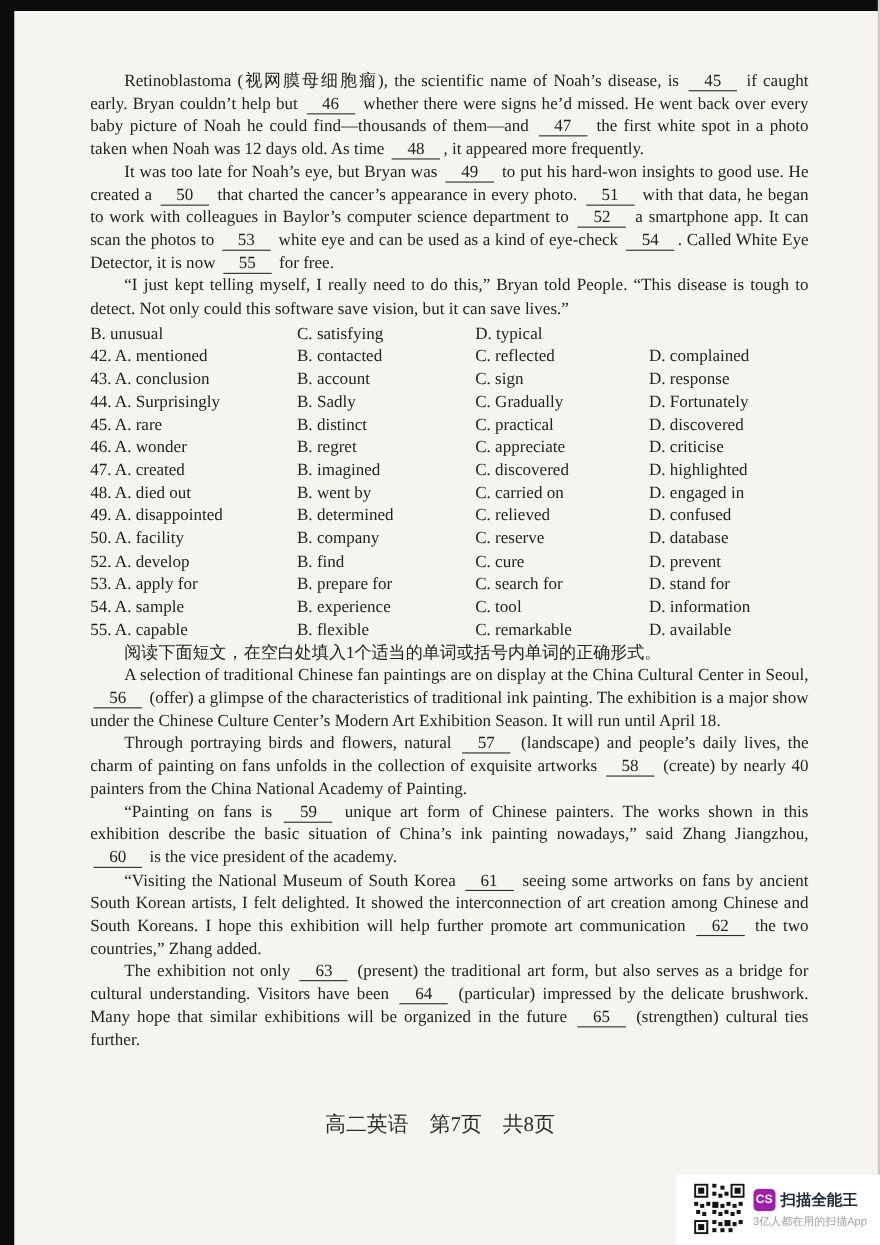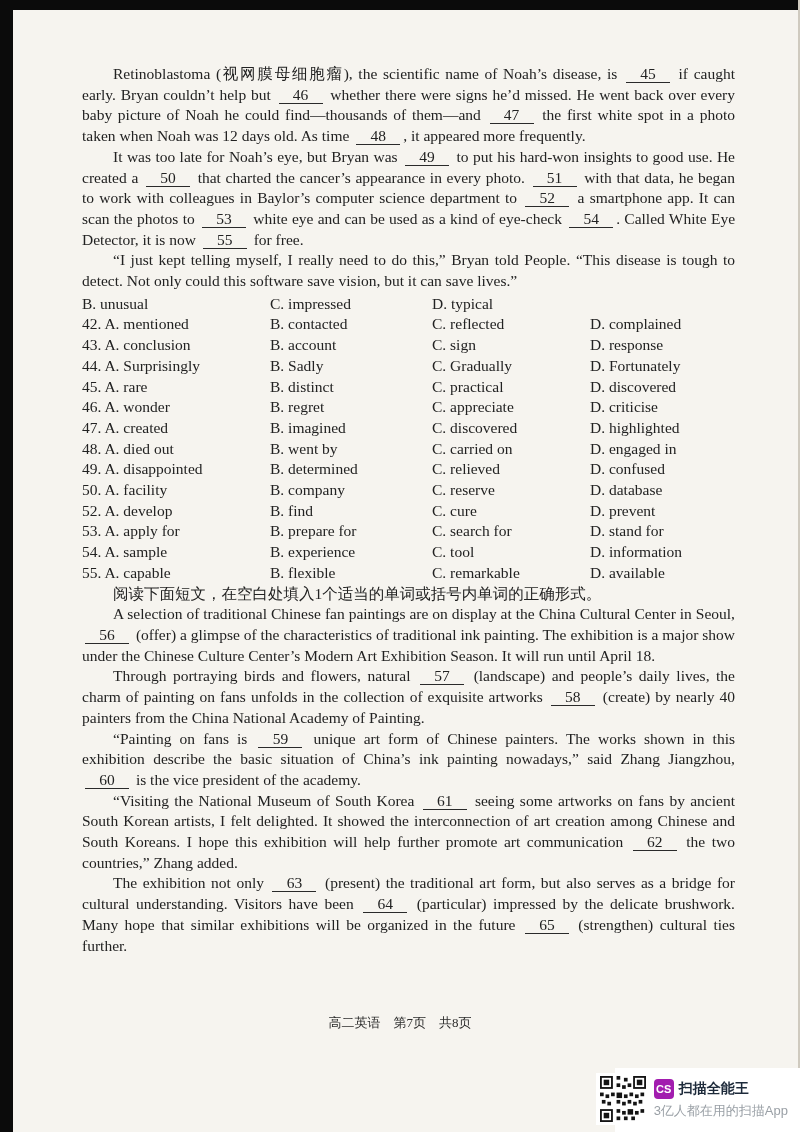--- a/index.html
+++ b/index.html
@@ -35,21 +35,21 @@
     line-height:1.1;
   }
   .options { margin-top:2px; }
   .opt-row { display:grid; grid-template-columns:188px 162px 158px 1fr; text-align:left; }
   .opt-cell { white-space:nowrap; overflow:hidden; }
   .sec2-head { text-align:left; }
   .sec2-instr { text-indent:2em; text-align:left; }
 
   .footer {
     position:absolute; top:1013px; left:0; right:0;
-    text-align:center; font-size:13px; color:#2c2c2c;
+    text-align:center; font-size:19px; color:#2c2c2c;
     text-indent:0;
   }
 
   .wm-bg {
     position:absolute; right:0; bottom:0; width:185px; height:64px;
     background:#ffffff; z-index:8;
   }
   .watermark {
     position:absolute; right:8px; bottom:7px; z-index:9;
     display:flex; align-items:center; gap:8px;
@@ -58,41 +58,41 @@
   .qr { display:block; }
   .wm-text { display:flex; flex-direction:column; justify-content:center; }
   .cs-row { display:flex; align-items:center; gap:5px; font-family:"Liberation Sans","DejaVu Sans",sans-serif; }
   .cs-badge {
     display:inline-flex; align-items:center; justify-content:center;
     width:20px; height:20px; border-radius:4px;
     background:#a21caf; color:#fff; font-weight:bold; font-size:11px;
   }
   .cs-brand { font-size:14px; font-weight:bold; color:#1d2a3a; }
   .cs-tag {
-    font-size:13px; color:#9aa0a6; margin-top:3px;
+    font-size:10px; color:#9aa0a6; margin-top:3px;
     font-family:"Liberation Sans","DejaVu Sans",sans-serif;
   }
 </style>
 </head>
 <body>
 
 <div class="edge-top"></div>
 <div class="edge-left"></div>
 <div class="edge-right"></div>
 
 <div class="content">
   <div id="cloze-passage">
       <p class="para"><span>Retinoblastoma (视网膜母细胞瘤), the scientific name of Noah’s disease, is </span><span class="blank">45</span><span> if caught early. Bryan couldn’t help but </span><span class="blank">46</span><span> whether there were signs he’d missed. He went back over every baby picture of Noah he could find—thousands of them—and </span><span class="blank">47</span><span> the first white spot in a photo taken when Noah was 12 days old. As time </span><span class="blank">48</span><span>, it appeared more frequently.</span></p>
       <p class="para"><span>It was too late for Noah’s eye, but Bryan was </span><span class="blank">49</span><span> to put his hard-won insights to good use. He created a </span><span class="blank">50</span><span> that charted the cancer’s appearance in every photo. </span><span class="blank">51</span><span> with that data, he began to work with colleagues in Baylor’s computer science department to </span><span class="blank">52</span><span> a smartphone app. It can scan the photos to </span><span class="blank">53</span><span> white eye and can be used as a kind of eye-check </span><span class="blank">54</span><span>. Called White Eye Detector, it is now </span><span class="blank">55</span><span> for free.</span></p>
       <p class="para"><span>“I just kept telling myself, I really need to do this,” Bryan told People. “This disease is tough to detect. Not only could this software save vision, but it can save lives.”</span></p>
     </div>
   <div id="options-table" class="options">
       <div class="opt-row">
         <span class="opt-cell">B. unusual</span>
-        <span class="opt-cell">C. impressed</span>
+        <span class="opt-cell">C. satisfying</span>
         <span class="opt-cell">D. typical</span>
       </div>
       <div class="opt-row">
         <span class="opt-cell">42. A. mentioned</span>
         <span class="opt-cell">B. contacted</span>
         <span class="opt-cell">C. reflected</span>
         <span class="opt-cell">D. complained</span>
       </div>
       <div class="opt-row">
         <span class="opt-cell">43. A. conclusion</span>

